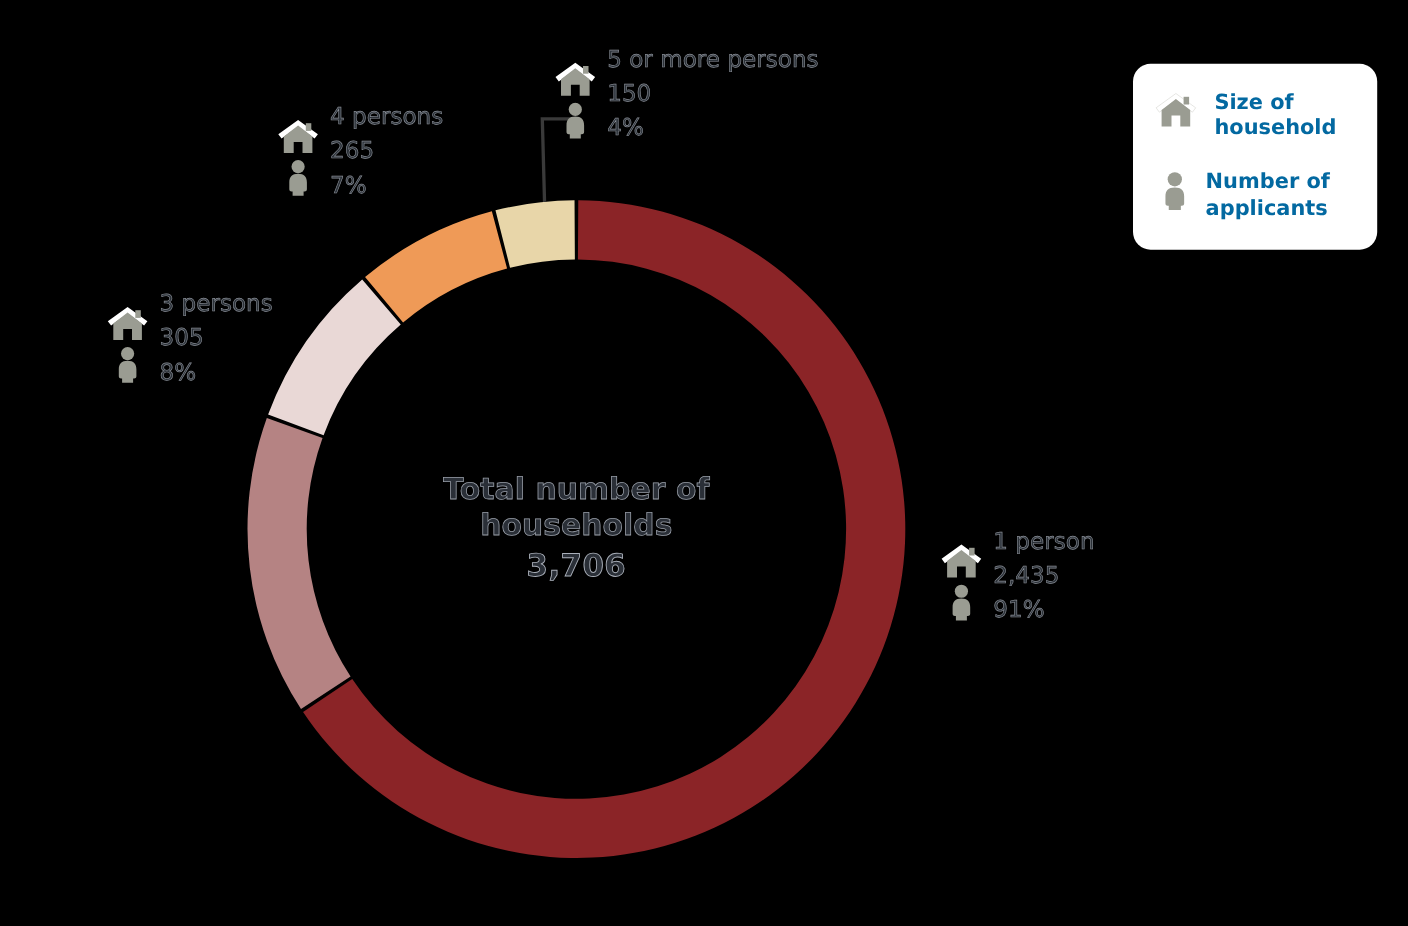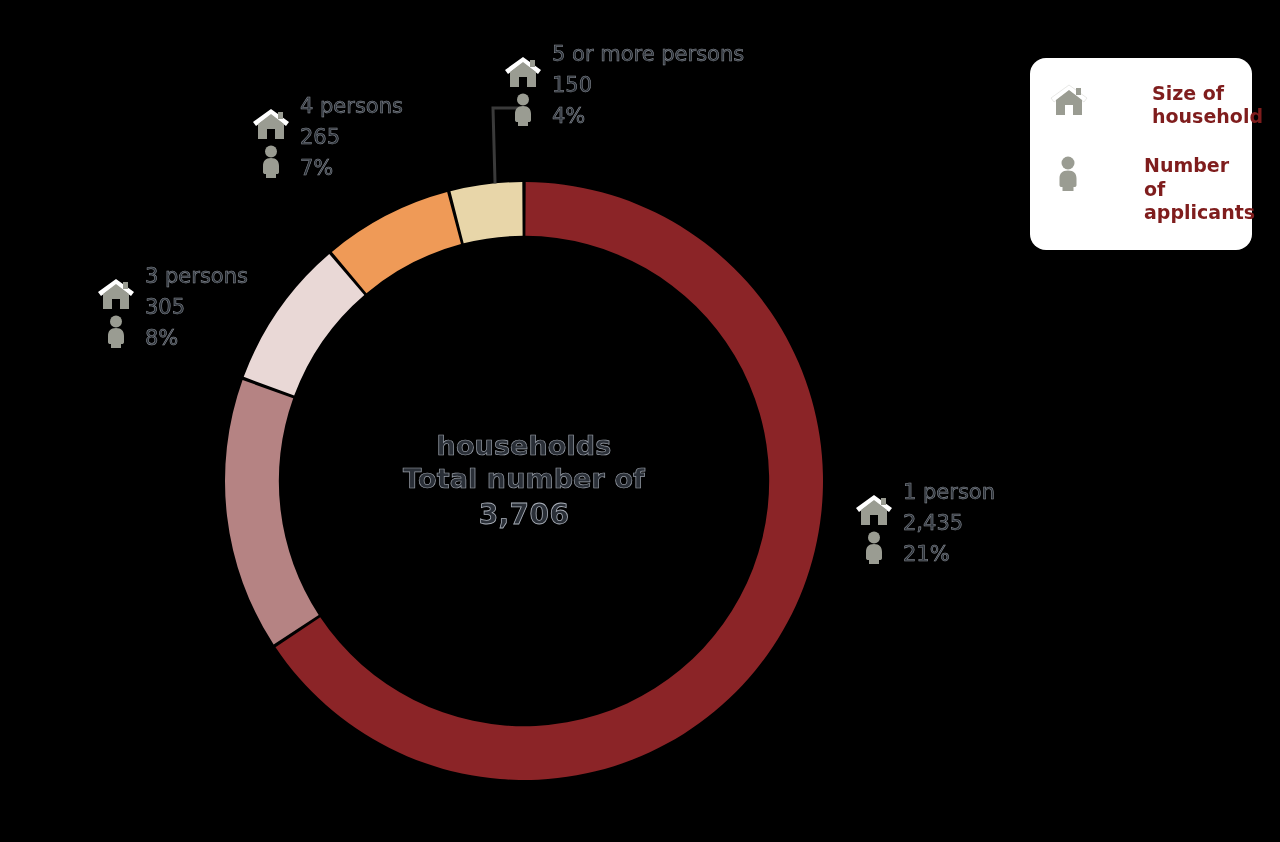--- a/index.html
+++ b/index.html
@@ -116,23 +116,22 @@
     gap: 26px;
   }
   .legend-row {
     display: flex;
     align-items: flex-start;
     gap: 16px;
   }
   .legend-label {
     font-size: 19px;
     font-weight: bold;
-    color: #7f1d1d;
+    color: #0369a1;
     line-height: 1.22;
-    margin-left: 48px;
   }
   .legend-icon { flex: 0 0 auto; padding-top: 2px; }
 </style>
 </head>
 <body>
 
 <div id="chart-root">
 
   <div class="donut-wrap">
     <svg class="donut-svg" viewBox="0 0 600 600">
@@ -140,22 +139,22 @@
           <path d="M 301.6960146056523 1.004810181739856 A 299 299 0 1 1 51.505606756042226 466.2875116366748 L 96.23459753995465 436.3557595420733 A 245.17999999999998 245.17999999999998 0 1 0 301.39073197663487 54.8239443490267 Z" fill="#8b2427"></path>
           <path d="M 49.635165791460196 463.4577920801892 A 299 299 0 0 1 18.56080750676 199.03970617736397 L 69.21986215554321 217.21255906543846 A 245.17999999999998 245.17999999999998 0 0 0 94.7008359489974 434.0353895057551 Z" fill="#b58383"></path>
           <path d="M 19.72425167925934 195.85344507258614 A 299 299 0 0 1 105.26796156317698 73.10700053496655 L 140.31972848180513 113.94774043867258 A 245.17999999999998 245.17999999999998 0 0 0 70.17388637699267 214.59982495952065 Z" fill="#e9d8d6"></path>
           <path d="M 107.85445673519882 70.9124835276387 A 299 299 0 0 1 223.1376387636153 11.048139952054441 L 236.97286378616457 63.05947476068465 A 245.17999999999998 245.17999999999998 0 0 0 142.44065452286304 112.14823649266376 Z" fill="#ef9a57"></path>
           <path d="M 226.42056939170357 10.194776804559808 A 299 299 0 0 1 298.30398539434765 1.004810181739856 L 298.6092680233651 54.8239443490267 A 245.17999999999998 245.17999999999998 0 0 0 239.66486690119692 62.35971697973909 Z" fill="#e8d6a9"></path>
         </g>
     </svg>
   </div>
 
   <div class="center-block">
+    <div class="center-title">Total number of</div>
     <div class="center-title">households</div>
-    <div class="center-title">Total number of</div>
     <div class="center-value">3,706</div>
   </div>
 
   <svg class="leader" viewBox="0 0 60 90">
     <polyline points="38,8 13,8 15,82" fill="none" stroke="#3a3a3a" stroke-width="3" stroke-linecap="square" stroke-linejoin="miter"></polyline>
   </svg>
 
   <div class="callout" style="left:504px; top:40px;">
     <div class="callout-icons">
       <span class="ico-house">
@@ -238,21 +237,21 @@
       <span class="ico-person">
         <svg width="22" height="34" viewBox="0 0 22 34">
           <circle cx="11" cy="6.5" r="6" fill="#9a9c92"></circle>
           <path d="M11 13 C16.5 13 19 16 19 21 L19 27 C19 28.5 18 29 17 29 L16 29 L16 33 L6 33 L6 29 L5 29 C4 29 3 28.5 3 27 L3 21 C3 16 5.5 13 11 13 Z" fill="#9a9c92"></path>
         </svg>
       </span>
     </div>
     <div class="callout-text">
       <span class="c-line">1 person</span>
       <span class="c-line">2,435</span>
-      <span class="c-line">21%</span>
+      <span class="c-line">91%</span>
     </div>
   </div>
 
   <div class="legend">
     <div class="legend-row">
       <span class="legend-icon">
         <svg width="38" height="32" viewBox="0 0 38 32">
           <path d="M19 1 L37 14 L34 18 L19 7 L4 18 L1 14 Z" fill="#ffffff" stroke="#d9d9d5" stroke-width="0.6"></path>
           <path d="M19 6 L32 16 L32 31 L23 31 L23 21 L15 21 L15 31 L6 31 L6 16 Z" fill="#9a9c92"></path>
           <rect x="26" y="4" width="5" height="7" fill="#9a9c92"></rect>

